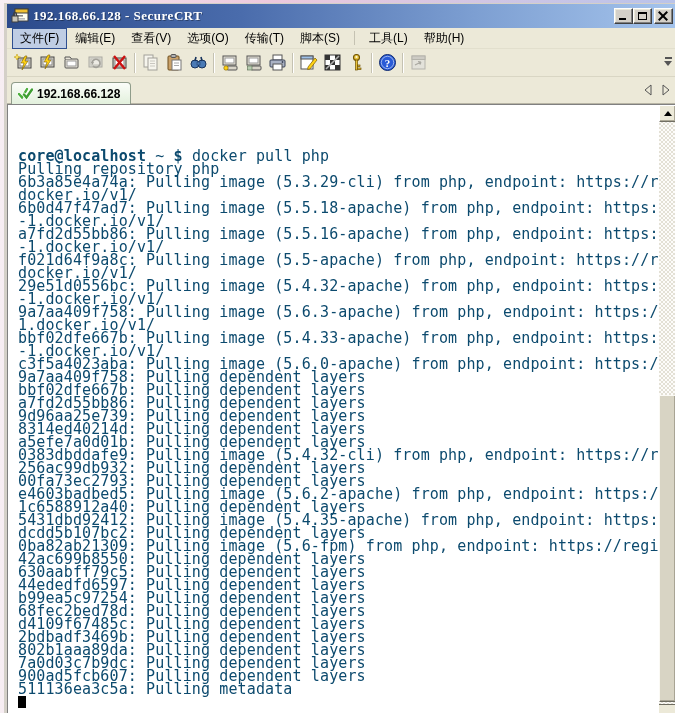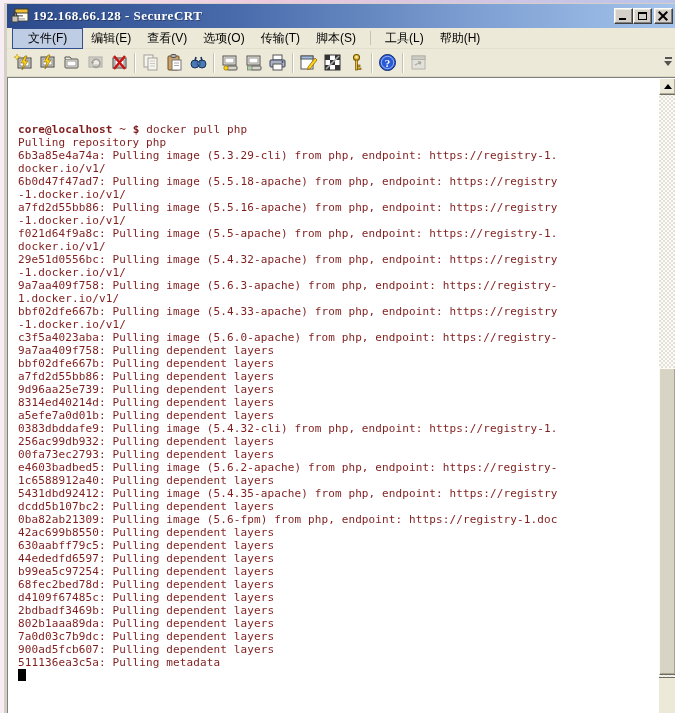--- a/index.html
+++ b/index.html
@@ -42,21 +42,21 @@
     content:""; position:absolute; left:2px; top:6px; width:12px; height:2px; background:#000;
   }
   .glyph-close::before{ transform: rotate(45deg);} .glyph-close::after{ transform: rotate(-45deg);}
   
   .menubar {
     height: 21px; flex: 0 0 21px; background: #ece9d8;
     display: flex; align-items: center; font-size: 12px; color: #000;
     padding-left: 5px; border-bottom: 1px solid #e2dfcd;
   }
   .menu-item { padding: 20px 8px; white-space: nowrap; }
-  .menu-item.active { background: #bfcde4; border: 1px solid #2f4f8f; padding: 1px 15px; }
+  .menu-item.active { background: #bfcde4; border: 1px solid #2f4f8f; padding: 1px 7px; }
   .menu-sep { width: 1px; height: 14px; background: #c5c2b2; margin: 0 6px; }
   
   .toolbar {
     height: 28px; flex: 0 0 28px; background: #ece9d8;
     display: flex; align-items: center; padding-left: 4px;
     border-bottom: 1px solid #d9d6c4; position: relative;
   }
   .tbtn { width: 24px; height: 24px; display:flex; align-items:center; justify-content:center; }
   .tbtn svg { width: 19px; height: 19px; }
   .tbtn.disabled { filter: grayscale(1); opacity: .55; }
@@ -83,22 +83,22 @@
   .tab-arrows svg { width: 8px; height: 12px; }
   
   .terminal {
     flex: 1 1 auto; position: relative; background: #fff;
     border-top: 1px solid #808080; border-left: 1px solid #808080;
     overflow: hidden;
   }
   .term-text {
     position: absolute; inset: 0 18px 0 0; padding: 45px 0 0 10px;
     font-family: "DejaVu Sans Mono", monospace;
-    font-size: 11px; line-height: 13px; letter-spacing: .12px;
-    color: #7f1d1d; white-space: pre; overflow: hidden;
+    font-size: 15px; line-height: 13px; letter-spacing: .12px;
+    color: #0c4a6e; white-space: pre; overflow: hidden;
   }
   .b { font-weight: bold; }
   .cursor { display: inline-block; width: 8px; height: 12px; background: #000; vertical-align: text-top; }
   
   .scrollbar { position: absolute; top: 0; right: 0; width: 17px; bottom: 0; }
   .sb-track {
     position: absolute; inset: 0;
     background: #fdfcfa;
     background-image:
       linear-gradient(45deg, #e3e0d5 25%, transparent 25%, transparent 75%, #e3e0d5 75%),
@@ -291,20 +291,39 @@
         <rect x="3" y="3" width="13" height="3.5" fill="#b8b4a4" stroke="#888"></rect>
         <path d="M6 12 L12 9 M12 9 l-3 -0.5 M12 9 l-1 2.6" stroke="#777" stroke-width="1.2" fill="none"></path>
       </svg>
     </div>
     <div class="tb-overflow">
       <div class="bar"></div>
       <div class="arr"></div>
     </div>
   </div>
 
+  <div class="tabbar">
+    <div class="tab">
+      <svg class="tab-check" viewBox="0 0 15 13">
+        <path d="M1 7 L4 10.5 L9 2" fill="none" stroke="#fff" stroke-width="4" stroke-linecap="round"></path>
+        <path d="M1 7 L4 10.5 L9 2" fill="none" stroke="#4caf3c" stroke-width="2.4" stroke-linecap="round"></path>
+        <path d="M6 7.5 L8.5 10.5 L14 2.5" fill="none" stroke="#fff" stroke-width="4" stroke-linecap="round"></path>
+        <path d="M6 7.5 L8.5 10.5 L14 2.5" fill="none" stroke="#3f9e33" stroke-width="2.4" stroke-linecap="round"></path>
+      </svg>
+      <span class="tab-label">192.168.66.128</span>
+    </div>
+    <div class="tab-arrows">
+      <svg viewBox="0 0 8 12">
+        <polygon points="7,1 1,6 7,11" fill="#ece9d8" stroke="#555" stroke-width="1"></polygon>
+      </svg>
+      <svg viewBox="0 0 8 12">
+        <polygon points="1,1 7,6 1,11" fill="#ece9d8" stroke="#555" stroke-width="1"></polygon>
+      </svg>
+    </div>
+  </div>
 
   <div class="terminal">
     <div class="term-text"><div><span class="b">core@localhost</span><span> ~ </span><span class="b">$ </span><span>docker pull php</span></div><div>Pulling repository php
 6b3a85e4a74a: Pulling image (5.3.29-cli) from php, endpoint: https://registry-1.
 docker.io/v1/
 6b0d47f47ad7: Pulling image (5.5.18-apache) from php, endpoint: https://registry
 -1.docker.io/v1/
 a7fd2d55bb86: Pulling image (5.5.16-apache) from php, endpoint: https://registry
 -1.docker.io/v1/
 f021d64f9a8c: Pulling image (5.5-apache) from php, endpoint: https://registry-1.

